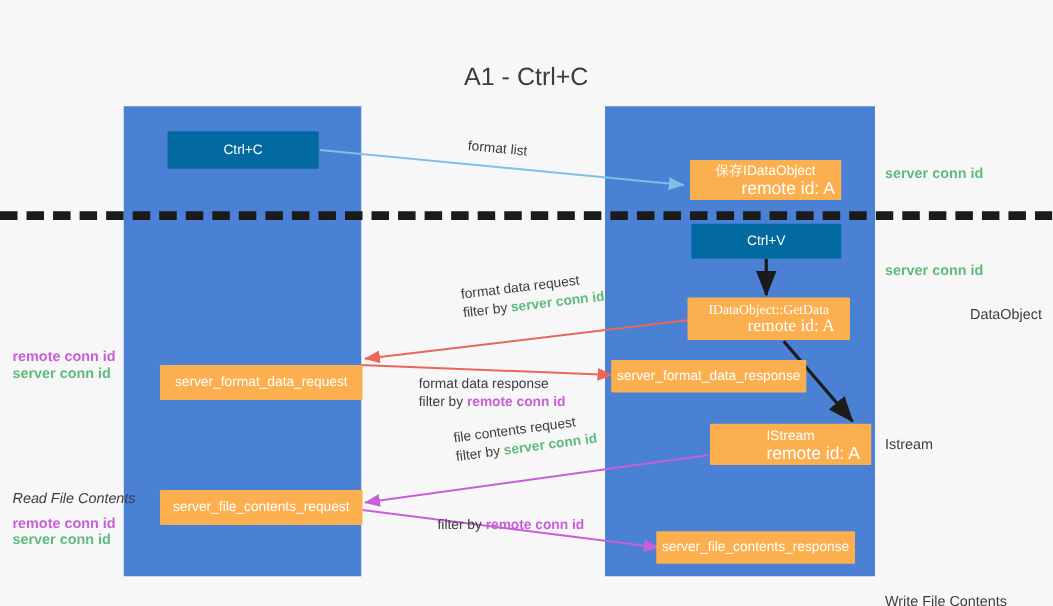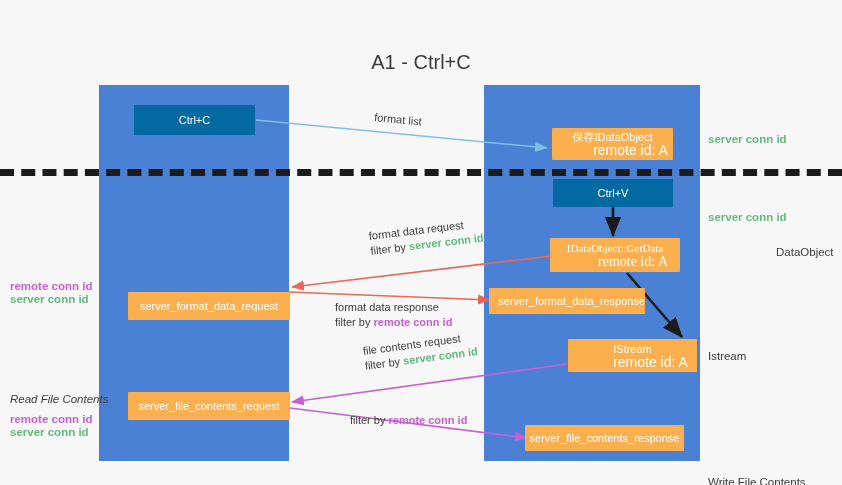--- a/index.html
+++ b/index.html
@@ -159,21 +159,21 @@
 
   <div class="node green" style="left:553px; top:179px; width:120px; height:28px;">
     <div>Ctrl+V</div>
   </div>
 
   <div class="node orange" style="left:550px; top:238px; width:130px; height:34px;font-family:Liberation Serif, serif;">
     <div>IDataObject::GetData</div>
     <div class="l2">remote id: A</div>
   </div>
 
-  <div class="node orange" style="left:489px; top:288px; width:156px; height:26px;align-items:flex-end;">
+  <div class="node orange" style="left:489px; top:288px; width:156px; height:26px;">
     <div>server_format_data_response</div>
   </div>
 
   <div class="node orange" style="left:568px; top:339px; width:129px; height:33px;">
     <div>IStream</div>
     <div class="l2">remote id: A</div>
   </div>
 
   <div class="node orange" style="left:525px; top:425px; width:159px; height:26px;">
     <div>server_file_contents_response</div>

